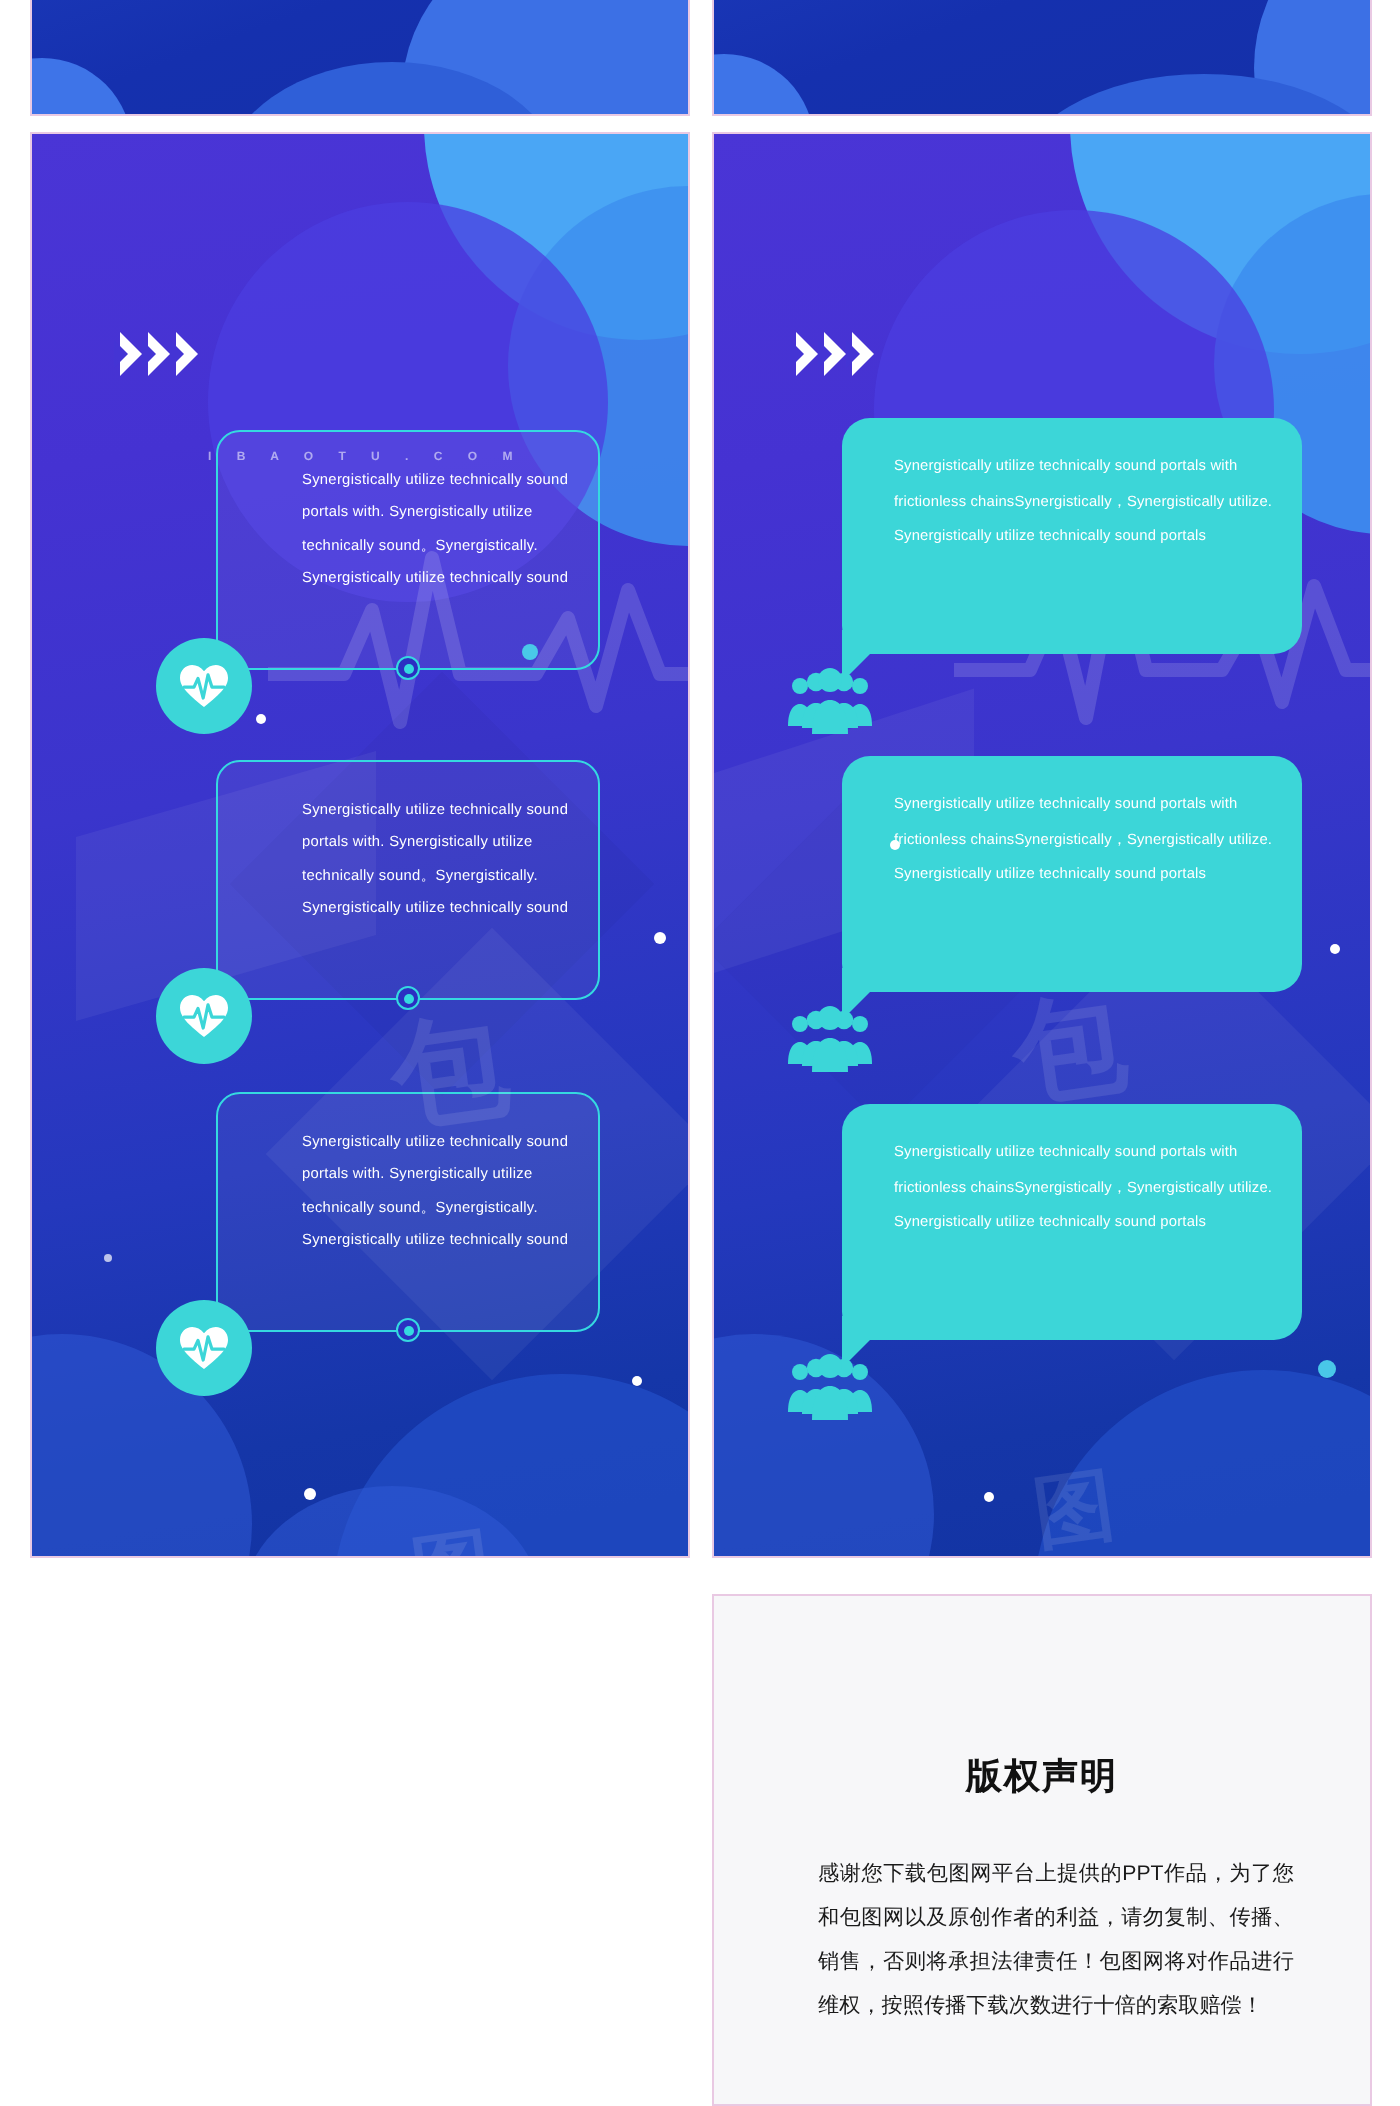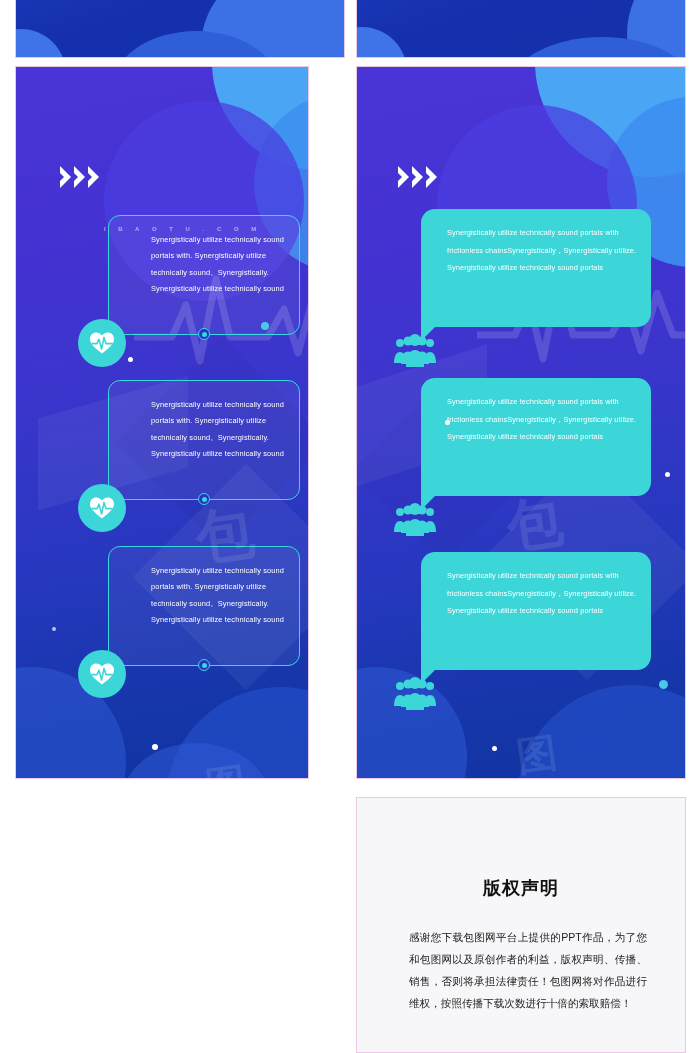--- a/index.html
+++ b/index.html
@@ -31,21 +31,21 @@
   .strip-blob-a {
     position: absolute; border-radius: 50%;
     background: #3e74e8; opacity: .95;
   }
   .strip-blob-b {
     position: absolute; border-radius: 50%;
     background: #2f5fd8;
   }
 
   
-  .mid-left  { left: 15px;  top: 66px; width: 294px; height: 713px; }
+  .mid-left  { left: 15px;  top: 66px; width: 330px; height: 713px; }
   .mid-right { left: 356px; top: 66px; width: 330px; height: 713px; }
 
   .bg-grad {
     position: absolute; inset: 0;
     background: linear-gradient(170deg,
        #4a35d6 0%,
        #4532d2 22%,
        #3a35cc 45%,
        #2438bd 70%,
        #1536a8 88%,
@@ -379,16 +379,16 @@
     <div class="dot" style="left:88px;top:353px;width:5px;height:5px;background:#ffffff;"></div>
     <div class="dot" style="left:135px;top:679px;width:5px;height:5px;background:#ffffff;"></div>
 
     <div class="wmk" style="left:150px;top:420px;font-size:56px;transform:rotate(-8deg);">包</div>
     <div class="wmk" style="left:160px;top:660px;font-size:40px;transform:rotate(-8deg);">图</div>
   </div>
 
 
   <div class="bot-right panel" style="background:#f7f7f9;">
     <div class="copy-title">版权声明</div>
-    <div class="copy-body">感谢您下载包图网平台上提供的PPT作品，为了您和包图网以及原创作者的利益，版权声明、传播、销售，否则将承担法律责任！包图网将对作品进行维权，按照传播下载次数进行十倍的索取赔偿！</div>
+    <div class="copy-body">感谢您下载包图网平台上提供的PPT作品，为了您和包图网以及原创作者的利益，请勿复制、传播、销售，否则将承担法律责任！包图网将对作品进行维权，按照传播下载次数进行十倍的索取赔偿！</div>
   </div>
 
 </div>
 
 </body></html>

